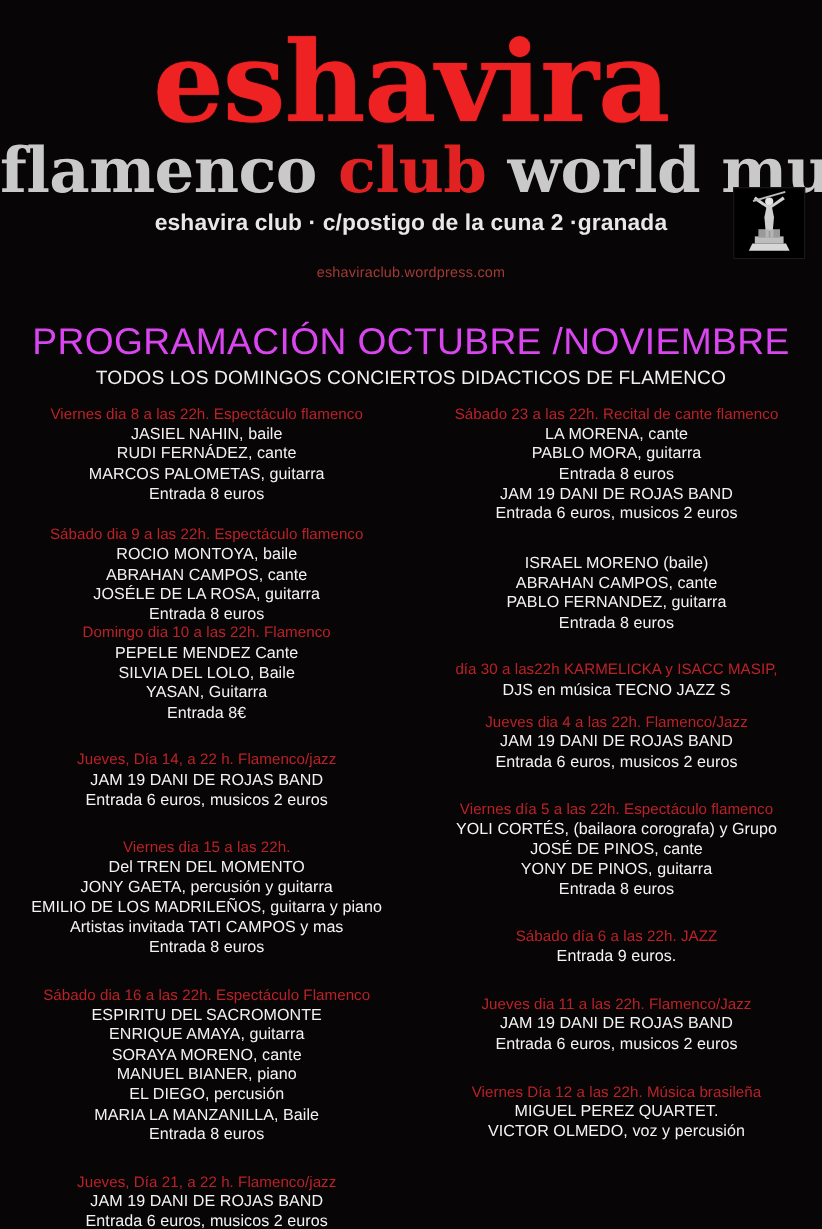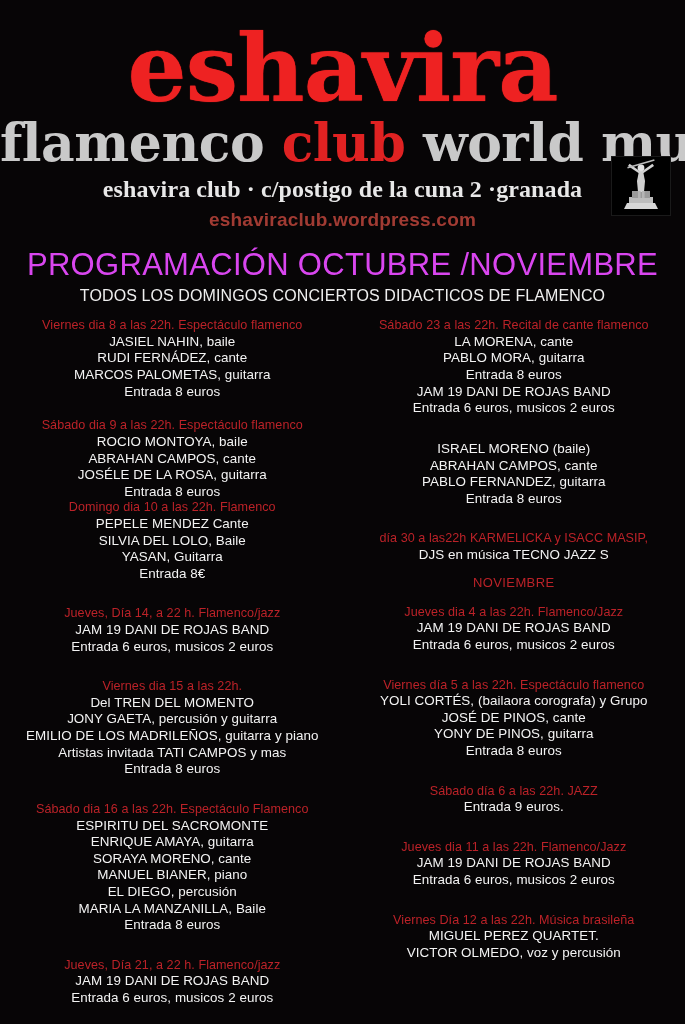--- a/index.html
+++ b/index.html
@@ -47,37 +47,37 @@
     font-size: 52px;
     line-height: 1;
     letter-spacing: -0.5px;
     color: #c9c9c9;
     margin: 0;
     padding: 4px 0 0 0;
     white-space: nowrap;
   }
   .logo-sub .accent { color: #e02222; }
   .logo-addr {
-    font-family: Liberation Serif, serif;
+    font-family: Liberation Sans, sans-serif;
     font-weight: 700;
-    font-size: 24px;
+    font-size: 19px;
     line-height: 1;
     color: #e8e8e8;
     margin: 0;
     padding: 8px 0 0 0;
     letter-spacing: 0.1px;
     white-space: nowrap;
   }
   .logo-url {
     font-family: "Liberation Sans", sans-serif;
-    font-weight: 700;
-    font-size: 19px;
+    font-weight: 400;
+    font-size: 12px;
     line-height: 1;
     color: #a13b33;
-    margin: 0;
+    margin: 16px;
     padding: 9px 0 0 0;
     letter-spacing: 0.2px;
   }
 
   
   .emblem {
     position: absolute;
     right: 14px;
     top: 156px;
     width: 58px;
@@ -294,21 +294,20 @@
         <div class="event-line">Entrada 8 euros</div>
       </div>
 
       <div class="spacer-md"></div>
 
       <div class="event">
         <div class="event-head">día 30 a las22h KARMELICKA y ISACC MASIP,</div>
         <div class="event-line">DJS  en música TECNO JAZZ S</div>
       </div>
 
-      <div class="month-head">NOVIEMBRE</div>
 
       <div class="event">
         <div class="event-head">Jueves dia 4 a las 22h. Flamenco/Jazz</div>
         <div class="event-line">JAM 19 DANI DE ROJAS BAND</div>
         <div class="event-line">Entrada 6 euros, musicos 2 euros</div>
       </div>
 
       <div class="spacer-md"></div>
 
       <div class="event">

